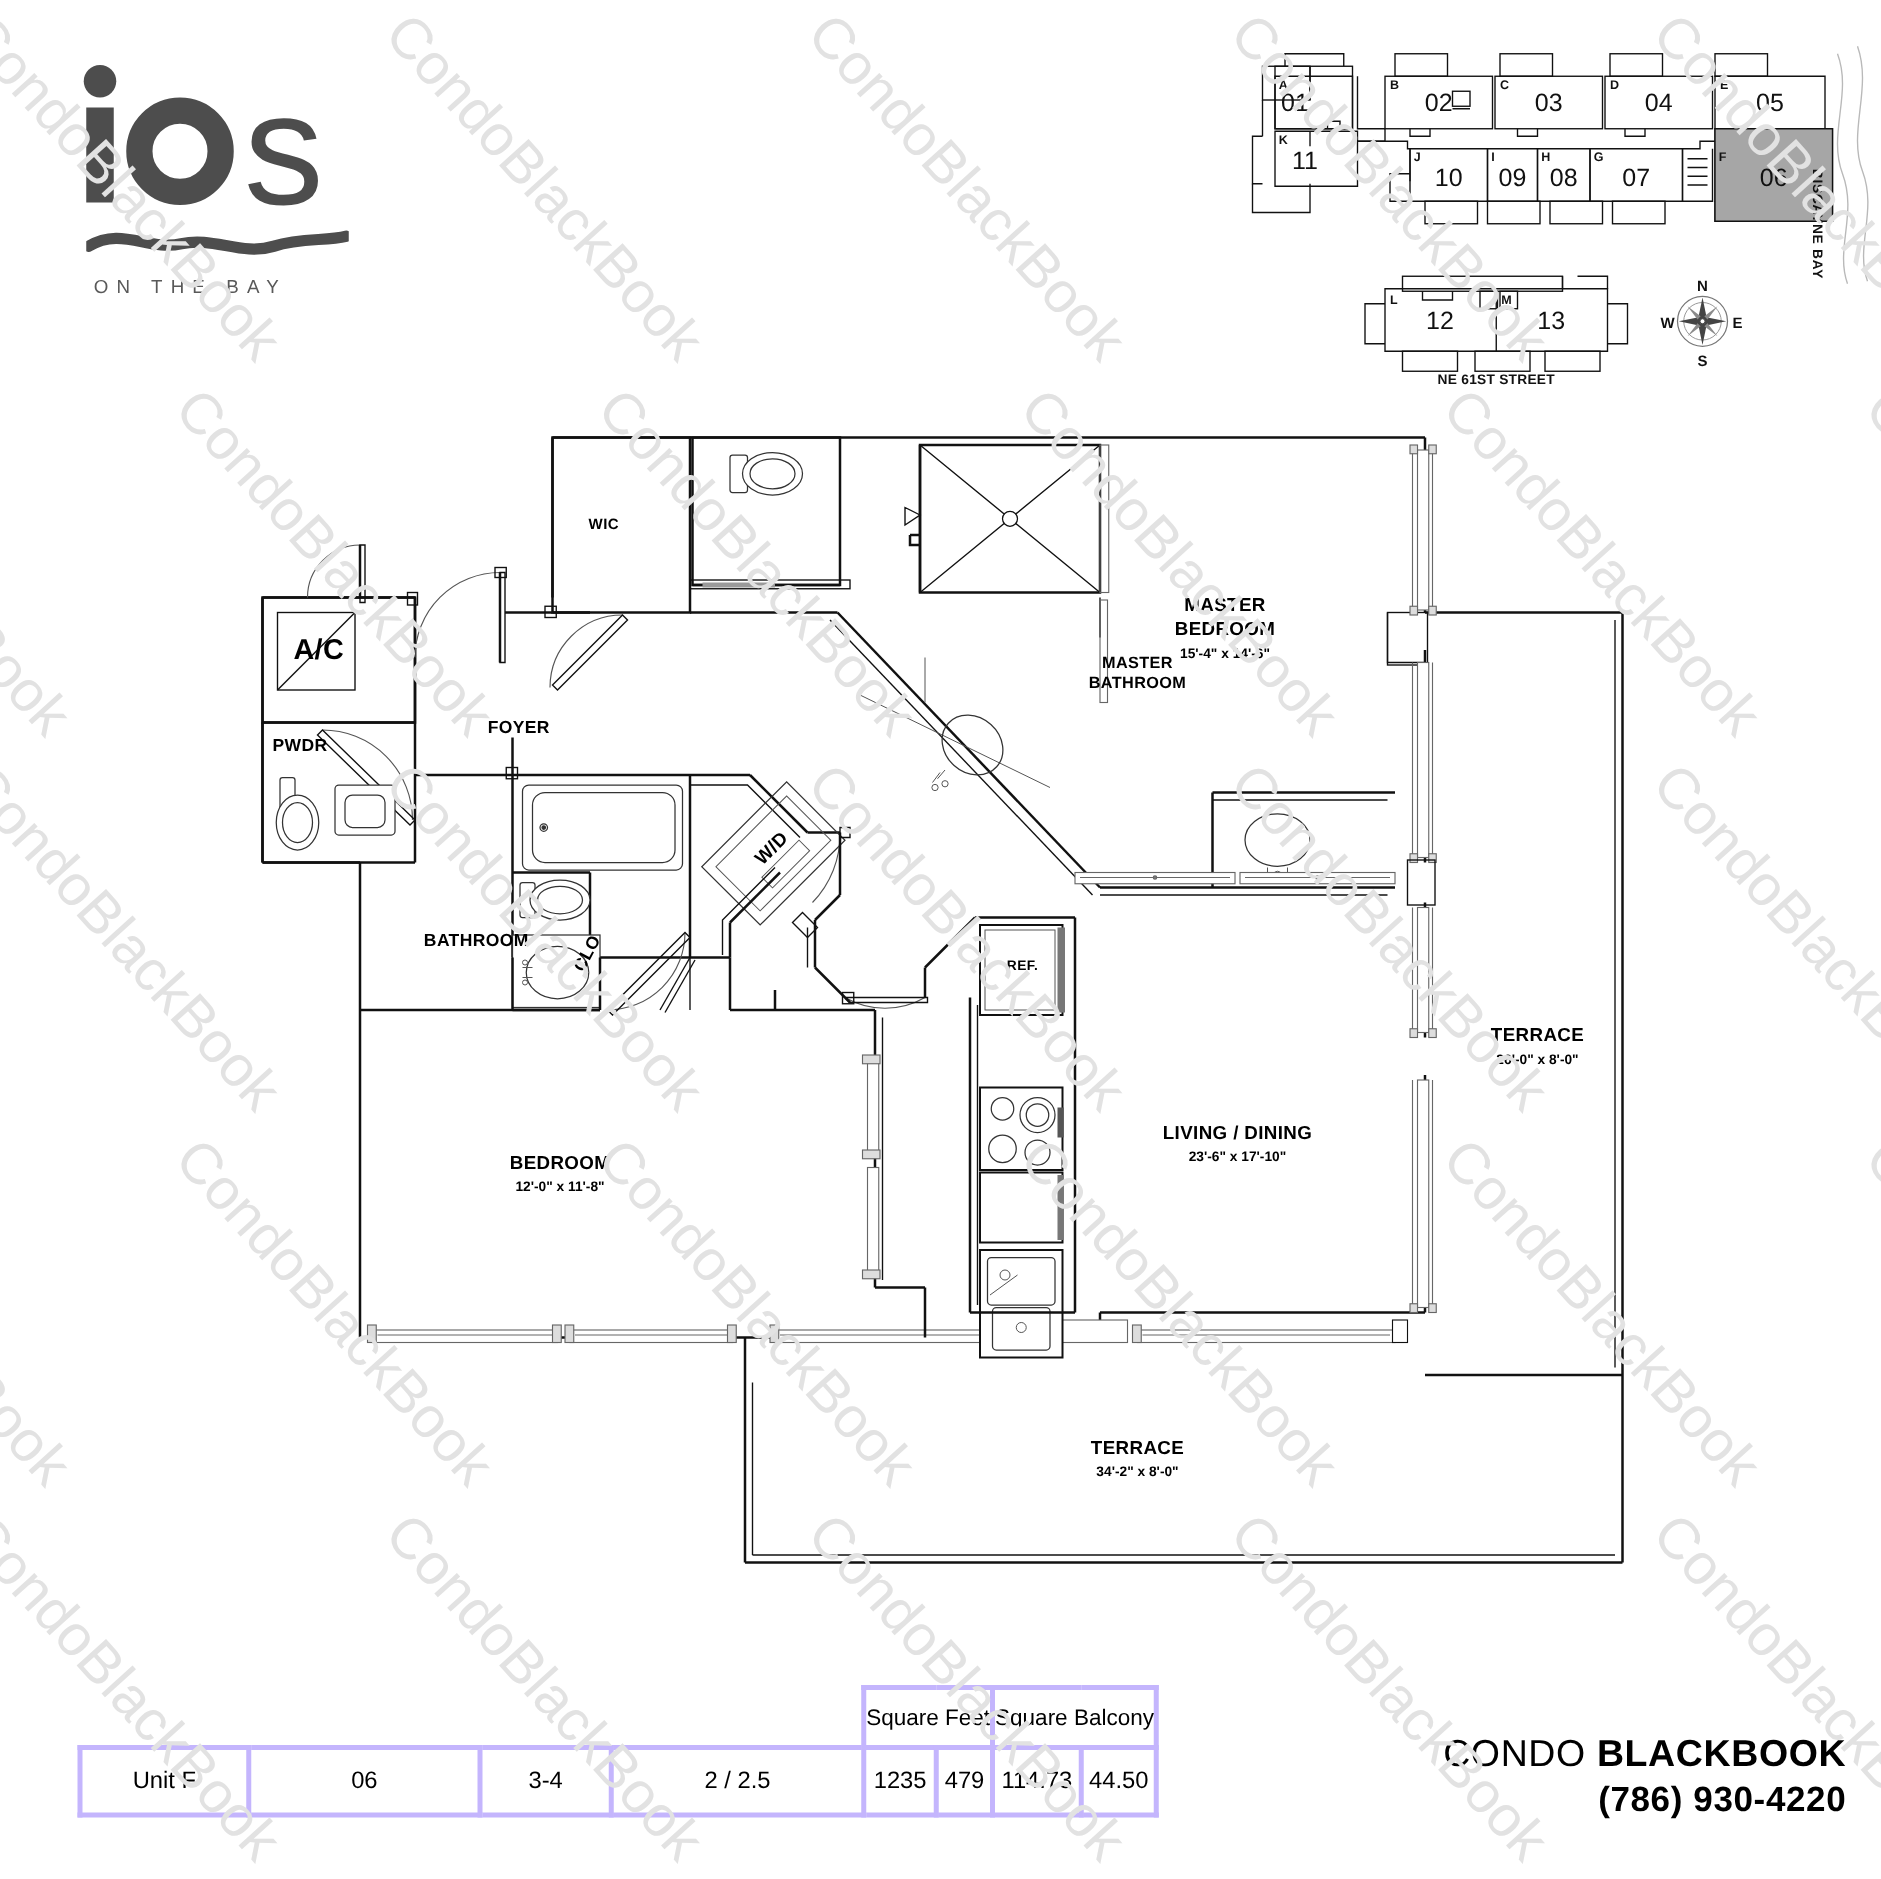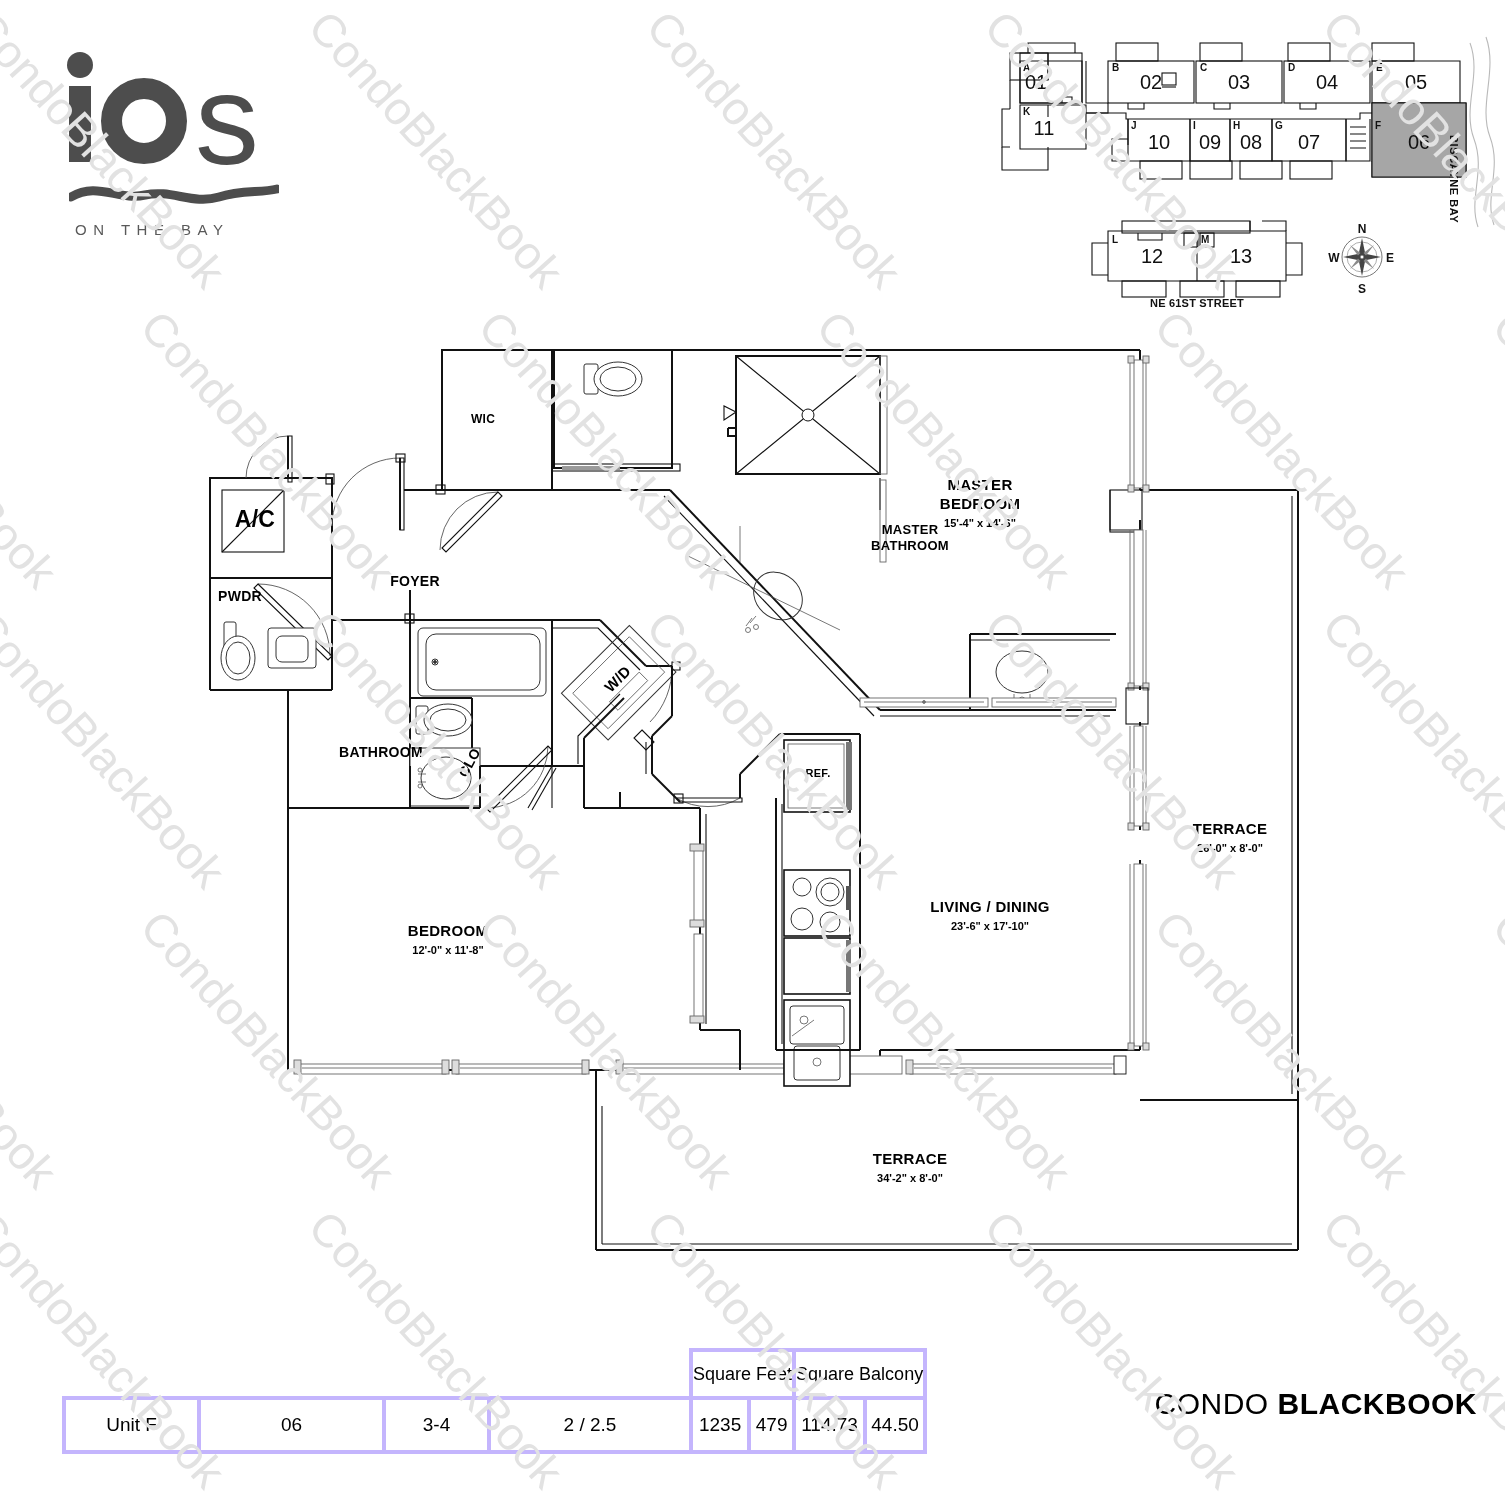--- a/index.html
+++ b/index.html
@@ -796,13 +796,14 @@
       <td class="val-cell">479</td>
       <td class="val-cell">114.73</td>
       <td class="val-cell">44.50</td>
     </tr>
   </tbody>
     </table>
 </div>
 
 <div id="brand">
   <div class="b1"><span class="thin">CONDO </span><span>BLACKBOOK</span></div>
+  <div class="b2">(786) 930-4220</div>
 </div>
 
 </body></html>

